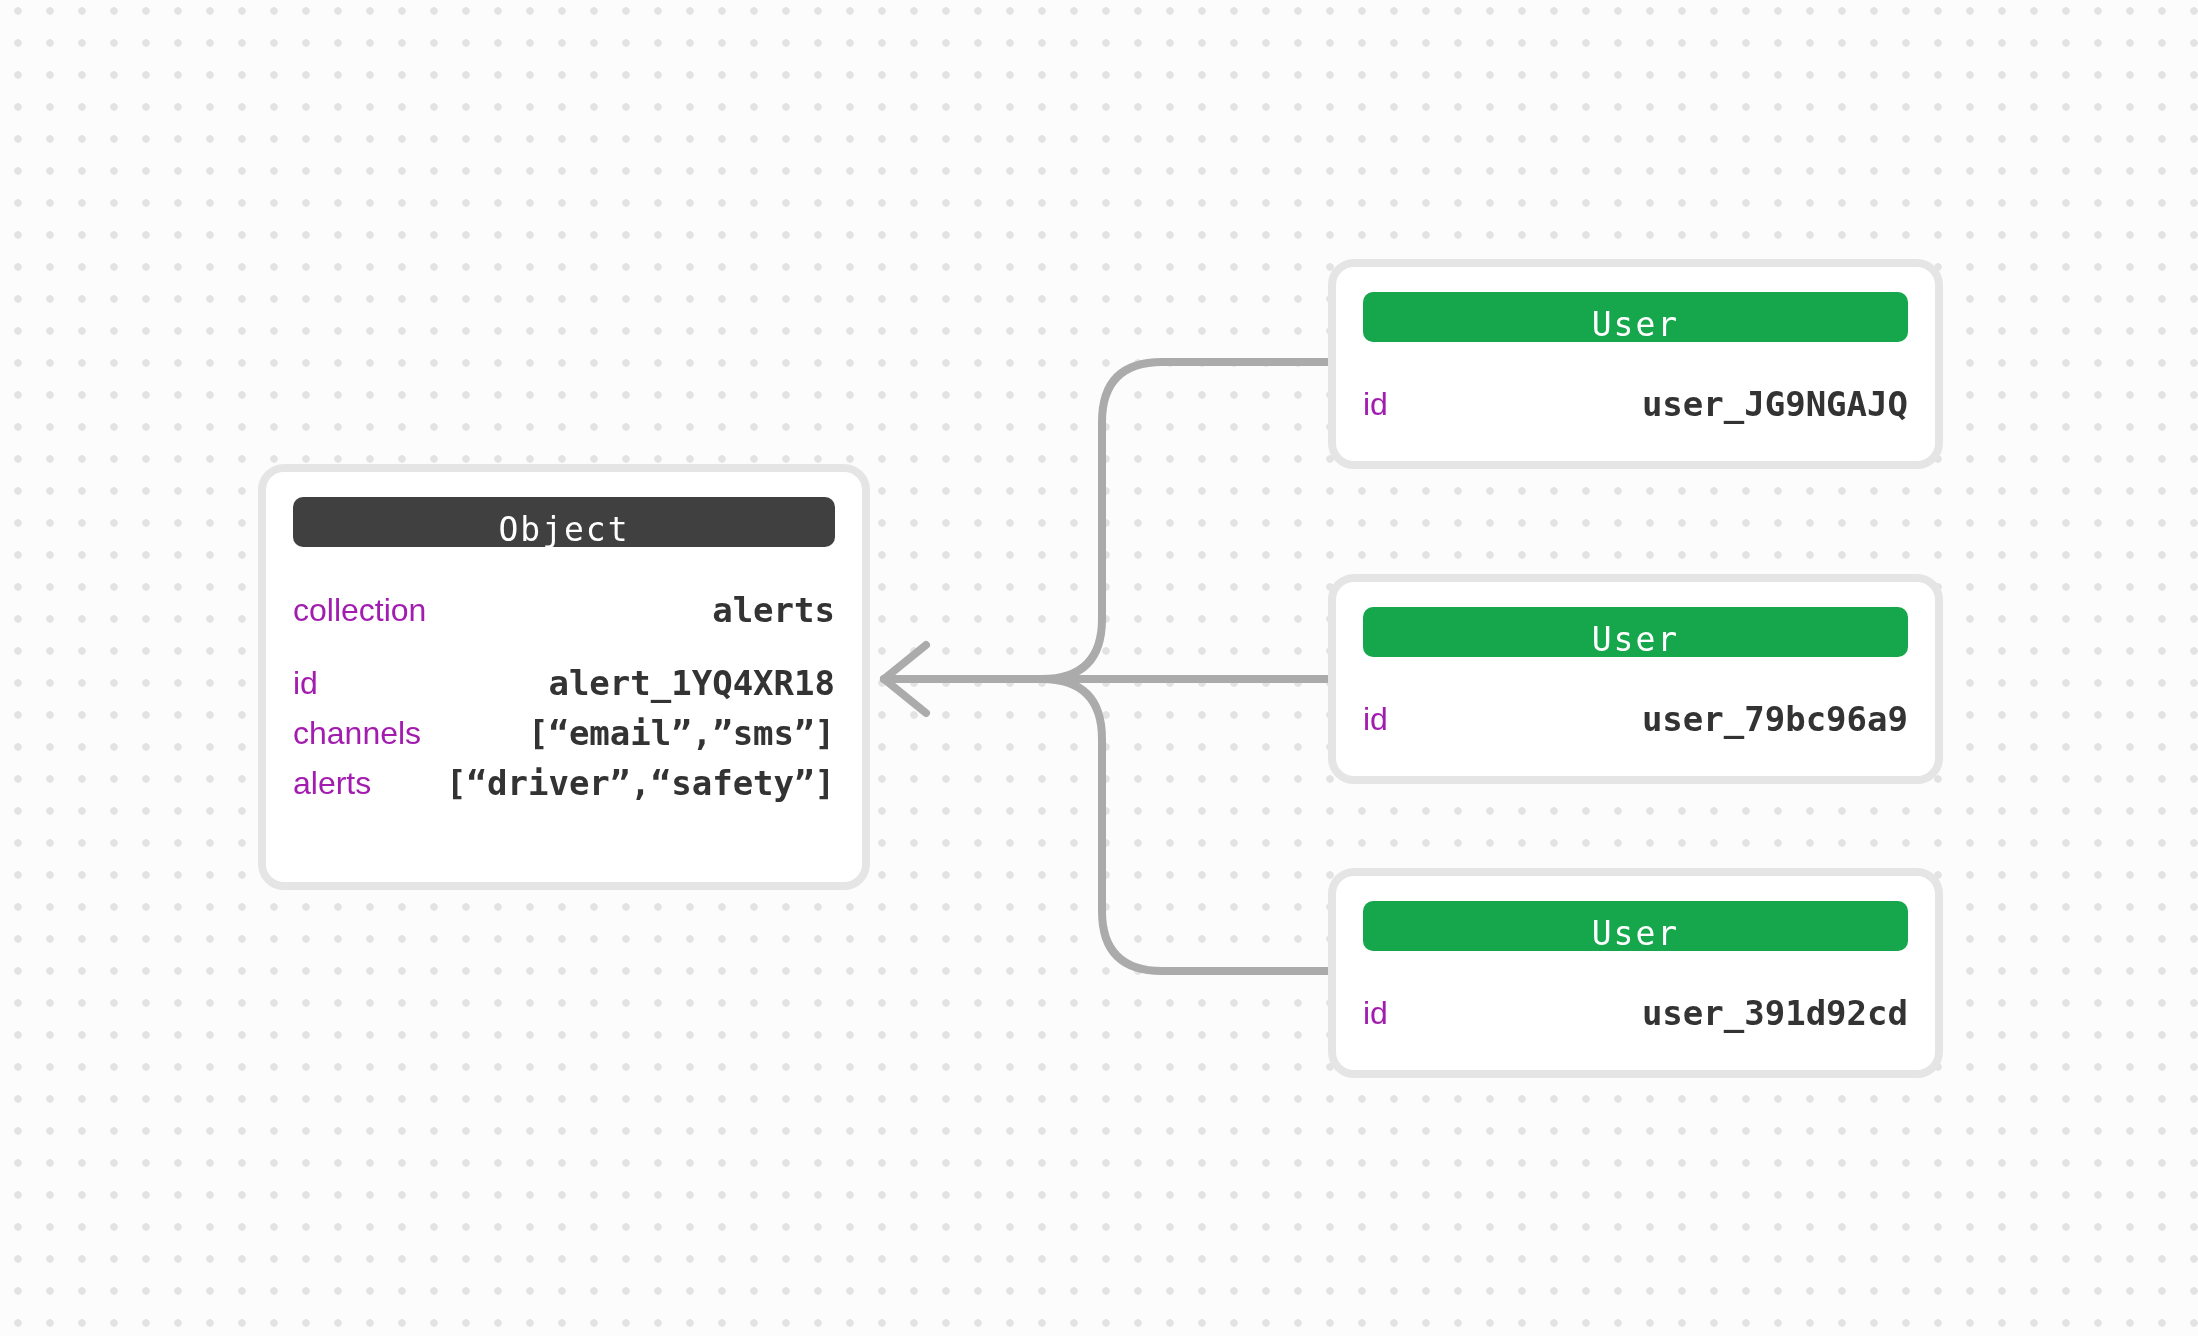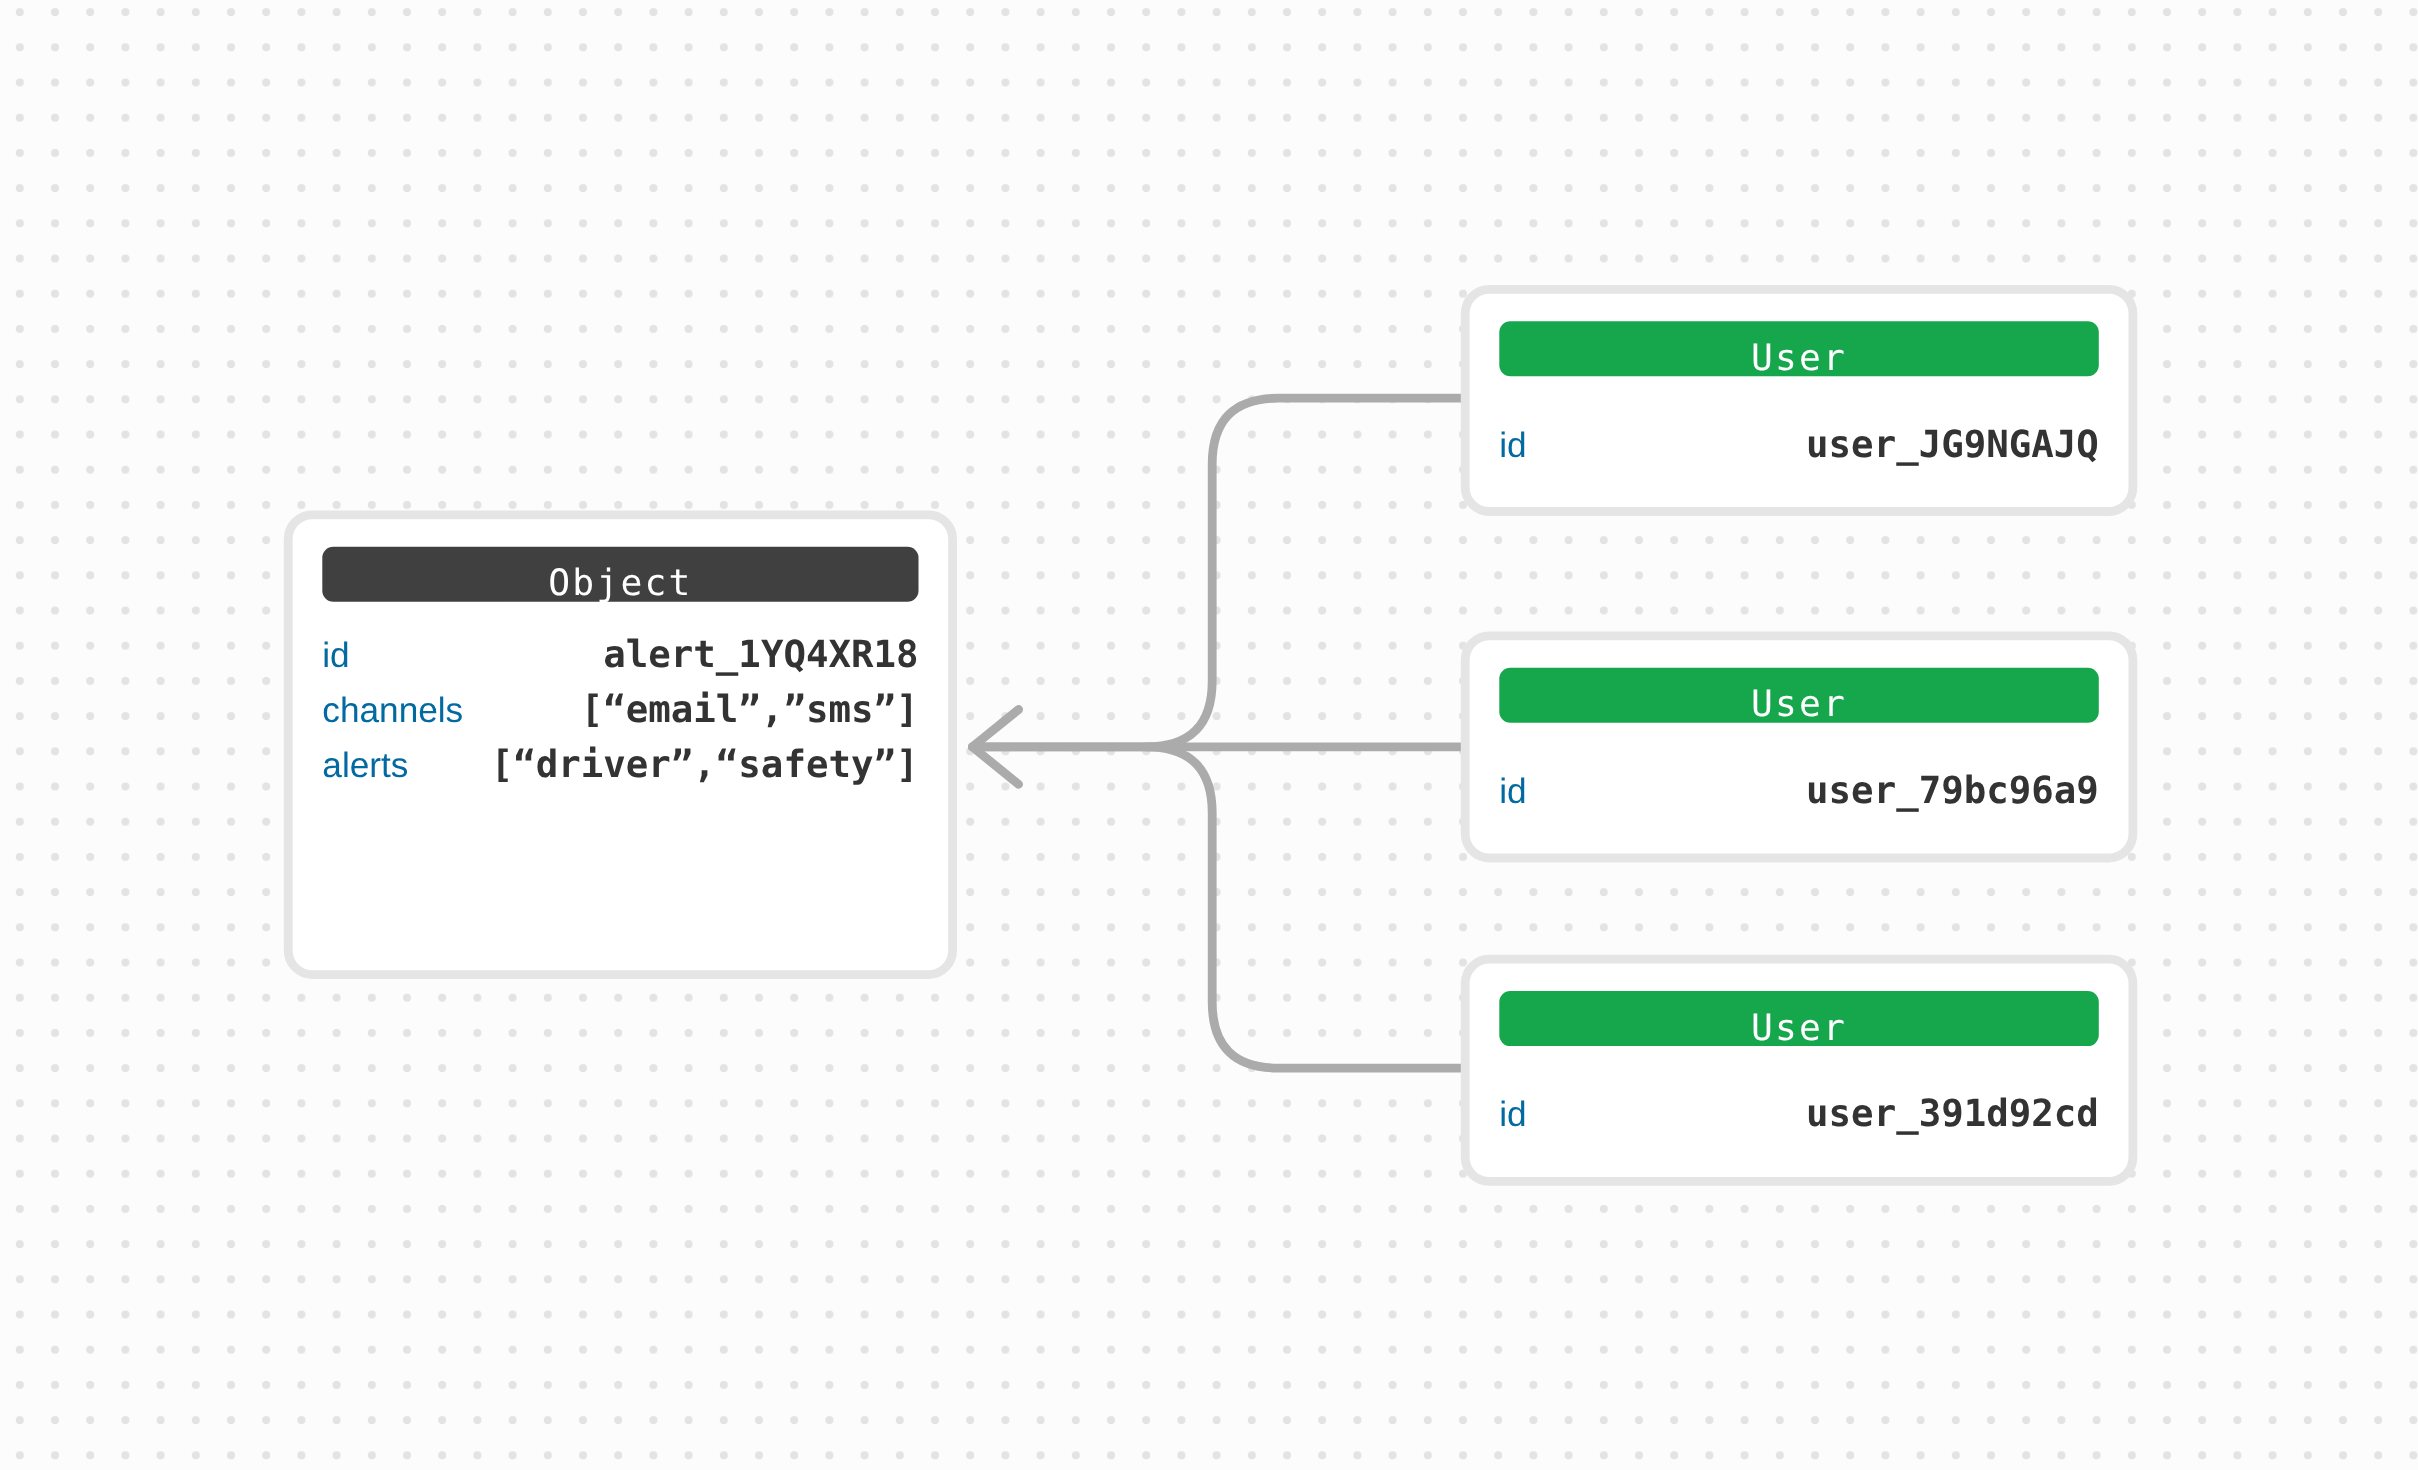--- a/index.html
+++ b/index.html
@@ -23,21 +23,21 @@
     text-align:center;color:#ffffff;
     font-family:"DejaVu Sans Mono", monospace;
     font-size:33px;letter-spacing:2px;
   }
   .header-blue{background:#404040;}
   .header-green{background:#16a64c;}
   .row{
     display:flex;justify-content:space-between;align-items:center;height:50px;
   }
   .row .label{
-    color:#0369a1;font-size:32px;font-family:"Liberation Sans", sans-serif;
+    color:#a21caf;font-size:32px;font-family:"Liberation Sans", sans-serif;
   }
   .row .value{
     color:#333333;font-size:34px;font-weight:600;
     font-family:"DejaVu Sans Mono", monospace;white-space:pre;
   }
   
   #object-card{left:258px;top:464px;width:612px;height:426px;}
   #object-card .row-first{margin-top:38px;}
   #object-card .row-groupgap{margin-top:23px;}
   
@@ -53,20 +53,24 @@
 <svg class="connectors" width="2198" height="1336" viewBox="0 0 2198 1336">
   <path d="M1332,362 L1162,362 Q1102,362 1102,422 L1102,619 Q1102,679 1042,679 L884,679"></path>
   <path d="M1332,679 L884,679"></path>
   <path d="M1332,971 L1162,971 Q1102,971 1102,911 L1102,739 Q1102,679 1042,679"></path>
   <path d="M926,645 L884,679 L926,713"></path>
 </svg>
 
 <div class="card" id="object-card">
   <div class="card-inner">
     <div class="card-header header-blue">Object</div>
+    <div class="row row-first">
+      <span class="label">collection</span>
+      <span class="value">alerts</span>
+    </div>
     <div class="row row-groupgap">
       <span class="label">id</span>
       <span class="value">alert_1YQ4XR18</span>
     </div>
     <div class="row">
       <span class="label">channels</span>
       <span class="value">[“email”,”sms”]</span>
     </div>
     <div class="row">
       <span class="label">alerts</span>

